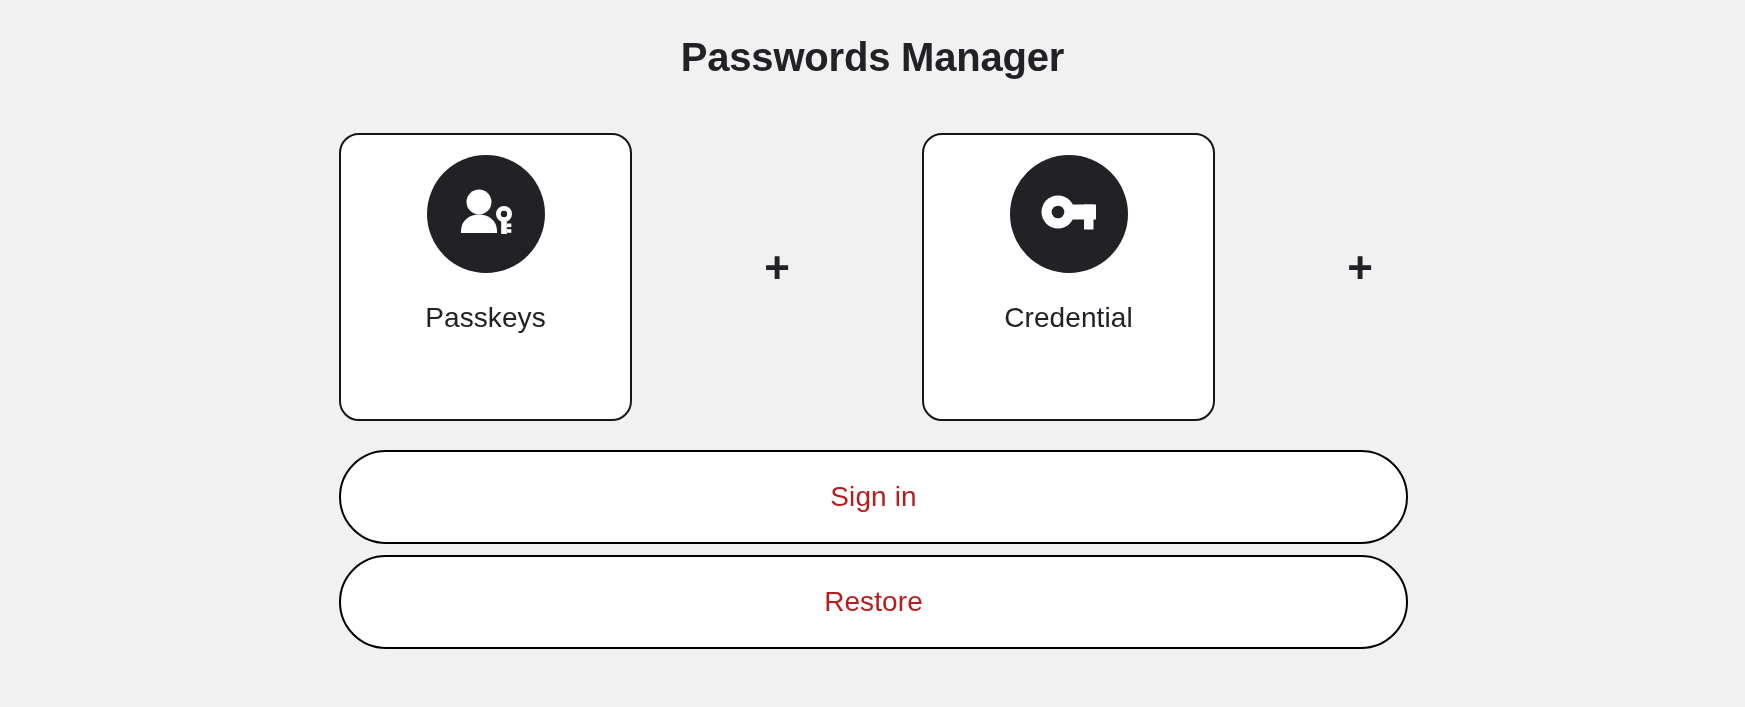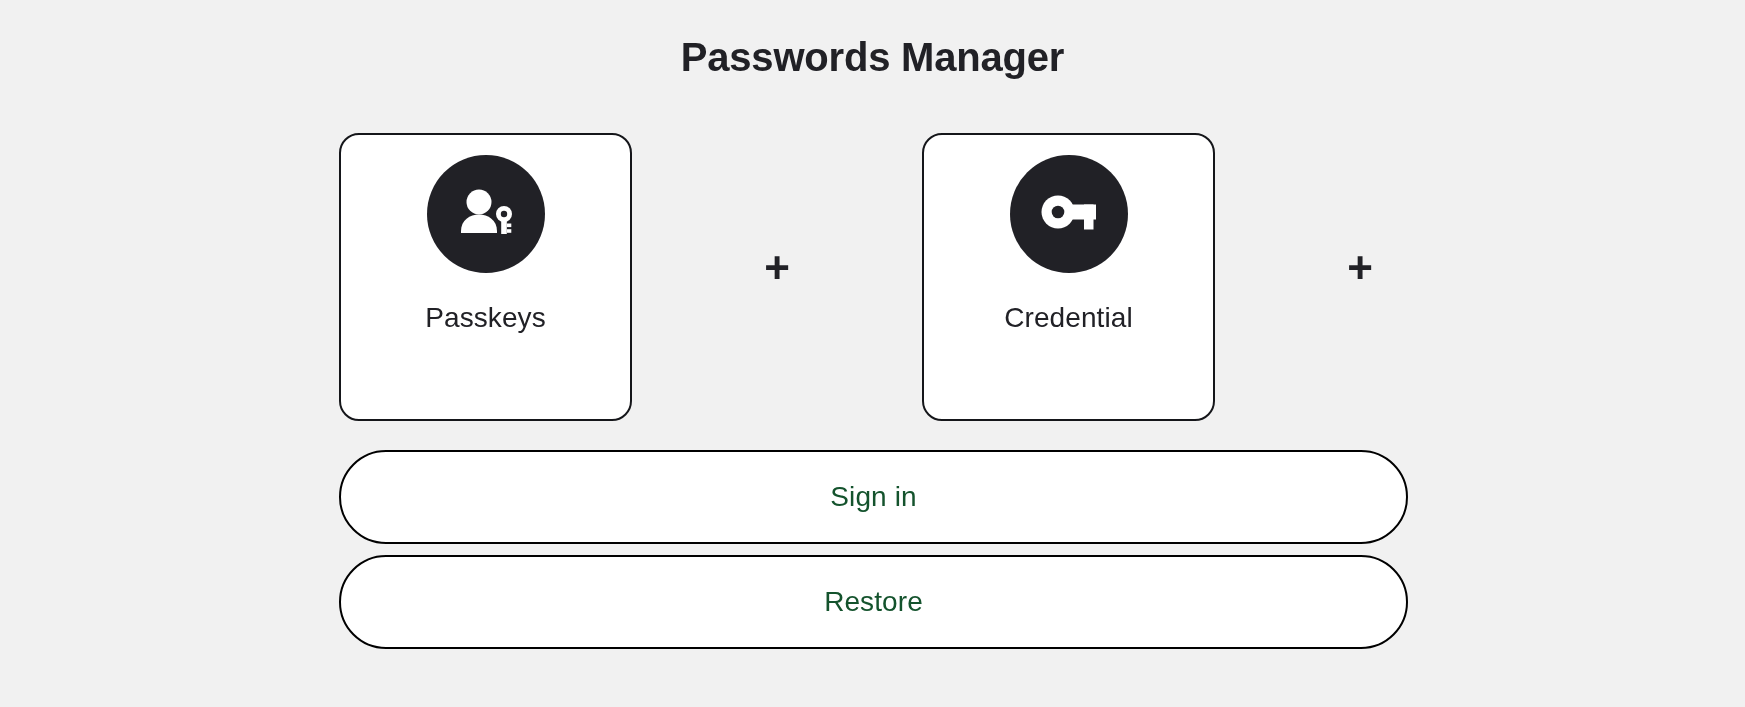--- a/index.html
+++ b/index.html
@@ -100,21 +100,21 @@
     width: 1069px;
     height: 94px;
     background: #ffffff;
     border: 2.6px solid #000000;
     border-radius: 47px;
     display: flex;
     align-items: center;
     justify-content: center;
     font-size: 28px;
     font-weight: 400;
-    color: #14532d;
+    color: #b91c1c;
     letter-spacing: 0.1px;
     cursor: pointer;
   }
 
   .btn-signin  { top: 450px; }
   .btn-restore { top: 555px; }
 </style>
 </head>
 <body>
 

